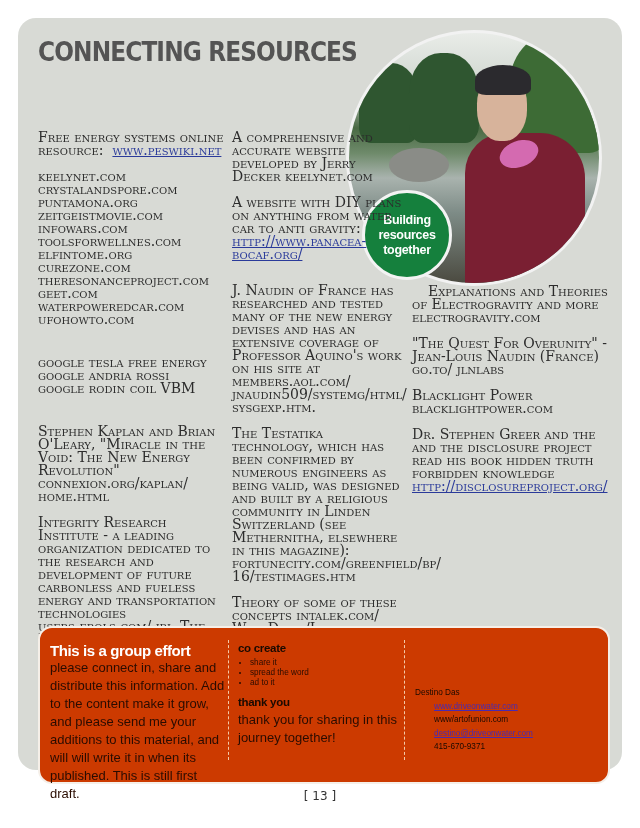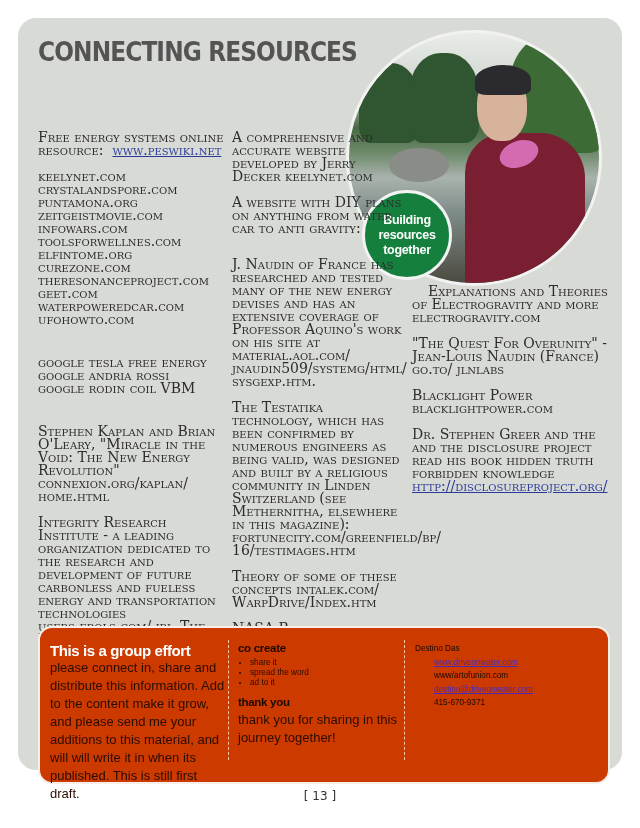--- a/index.html
+++ b/index.html
@@ -47,21 +47,21 @@
   }
 
   .orange {
     position: absolute; left: 38px; top: 626px; width: 572px; height: 158px;
     background: #cc3a00; border: 2px solid #f5efe8; border-radius: 14px;
     font-family: "Liberation Sans", sans-serif;
   }
   .ocol { position: absolute; top: 14px; }
   .o1 { left: 10px; width: 178px; }
   .o2 { left: 198px; width: 170px; }
-  .o3 { left: 375px; width: 190px; }
+  .o3 { left: 375px; width: 190px; margin-top: 44px; }
   .divider { position: absolute; top: 12px; height: 120px; border-left: 1.5px dashed #f3c9a8; }
   .d1 { left: 188px; } .d2 { left: 364px; }
 
   .big-heading { font-weight: bold; font-size: 15px; color: #ffffff; letter-spacing: -0.4px; }
   .small-heading { font-weight: bold; font-size: 11.5px; color: #1a0a00; letter-spacing: -0.3px; }
   .otext { font-size: 13px; line-height: 18px; color: #2a0c00; }
   .olist { list-style: disc; padding-left: 12px; font-size: 8.2px; line-height: 10px; color: #2a0c00; margin: 4px 0 8px; }
   .contact-name { font-size: 8.2px; color: #1a0a00; line-height: 13.6px; }
   .contact-line { font-size: 8.2px; line-height: 13.6px; color: #1a0a00; padding-left: 19px; }
   .contact-line.link { color: #4a2ab0; text-decoration: underline; }
@@ -124,23 +124,24 @@
   </div>
   <p>Stephen Kaplan and Brian O'Leary, "Miracle in the Void: The New Energy Revolution" connexion.org/kaplan/ home.html</p>
   <p>Integrity Research Institute - a leading organization dedicated to the research and development of future carbonless and fueless energy and transportation technologies users.erols.com/ iri. The Institute For New Energy: padrak.com/ine</p>
   <p>Infinite Energy - Dr. Eugene Mallove infinite-energy.com</p>
 </div>
 
 <div class="col col2">
   <p>A comprehensive and accurate website developed by Jerry Decker keelynet.com</p>
   <p>
     <span>A website with DIY plans on anything from water car to anti gravity:</span>
+    <a style="display:block">http://www.panacea-bocaf.org/</a>
   </p>
   <div style="height:10px"></div>
-  <p>J. Naudin of France has researched and tested many of the new energy devises and has an extensive coverage of Professor Aquino's work on his site at material.aol.com/ jnaudin509/systemg/html/ sysgexp.htm.</p>
+  <p>J. Naudin of France has researched and tested many of the new energy devises and has an extensive coverage of Professor Aquino's work on his site at members.aol.com/ jnaudin509/systemg/html/ sysgexp.htm.</p>
   <p>The Testatika technology, which has been confirmed by numerous engineers as being valid, was designed and built by a religious community in Linden Switzerland (see Methernitha, elsewhere in this magazine): fortunecity.com/greenfield/bp/ 16/testimages.htm</p>
   <p>Theory of some of these concepts intalek.com/ WarpDrive/Index.htm</p>
   <p>
     <span>NASA Breakthrough Propulsion Physics Project</span>
     <a style="display:block">www.grc.nasa.gov/WWW/bpp/</a>
   </p>
 </div>
 
 <div class="col col3">
   <p style="text-indent:16px">Explanations and Theories of Electrogravity and more electrogravity.com</p>

